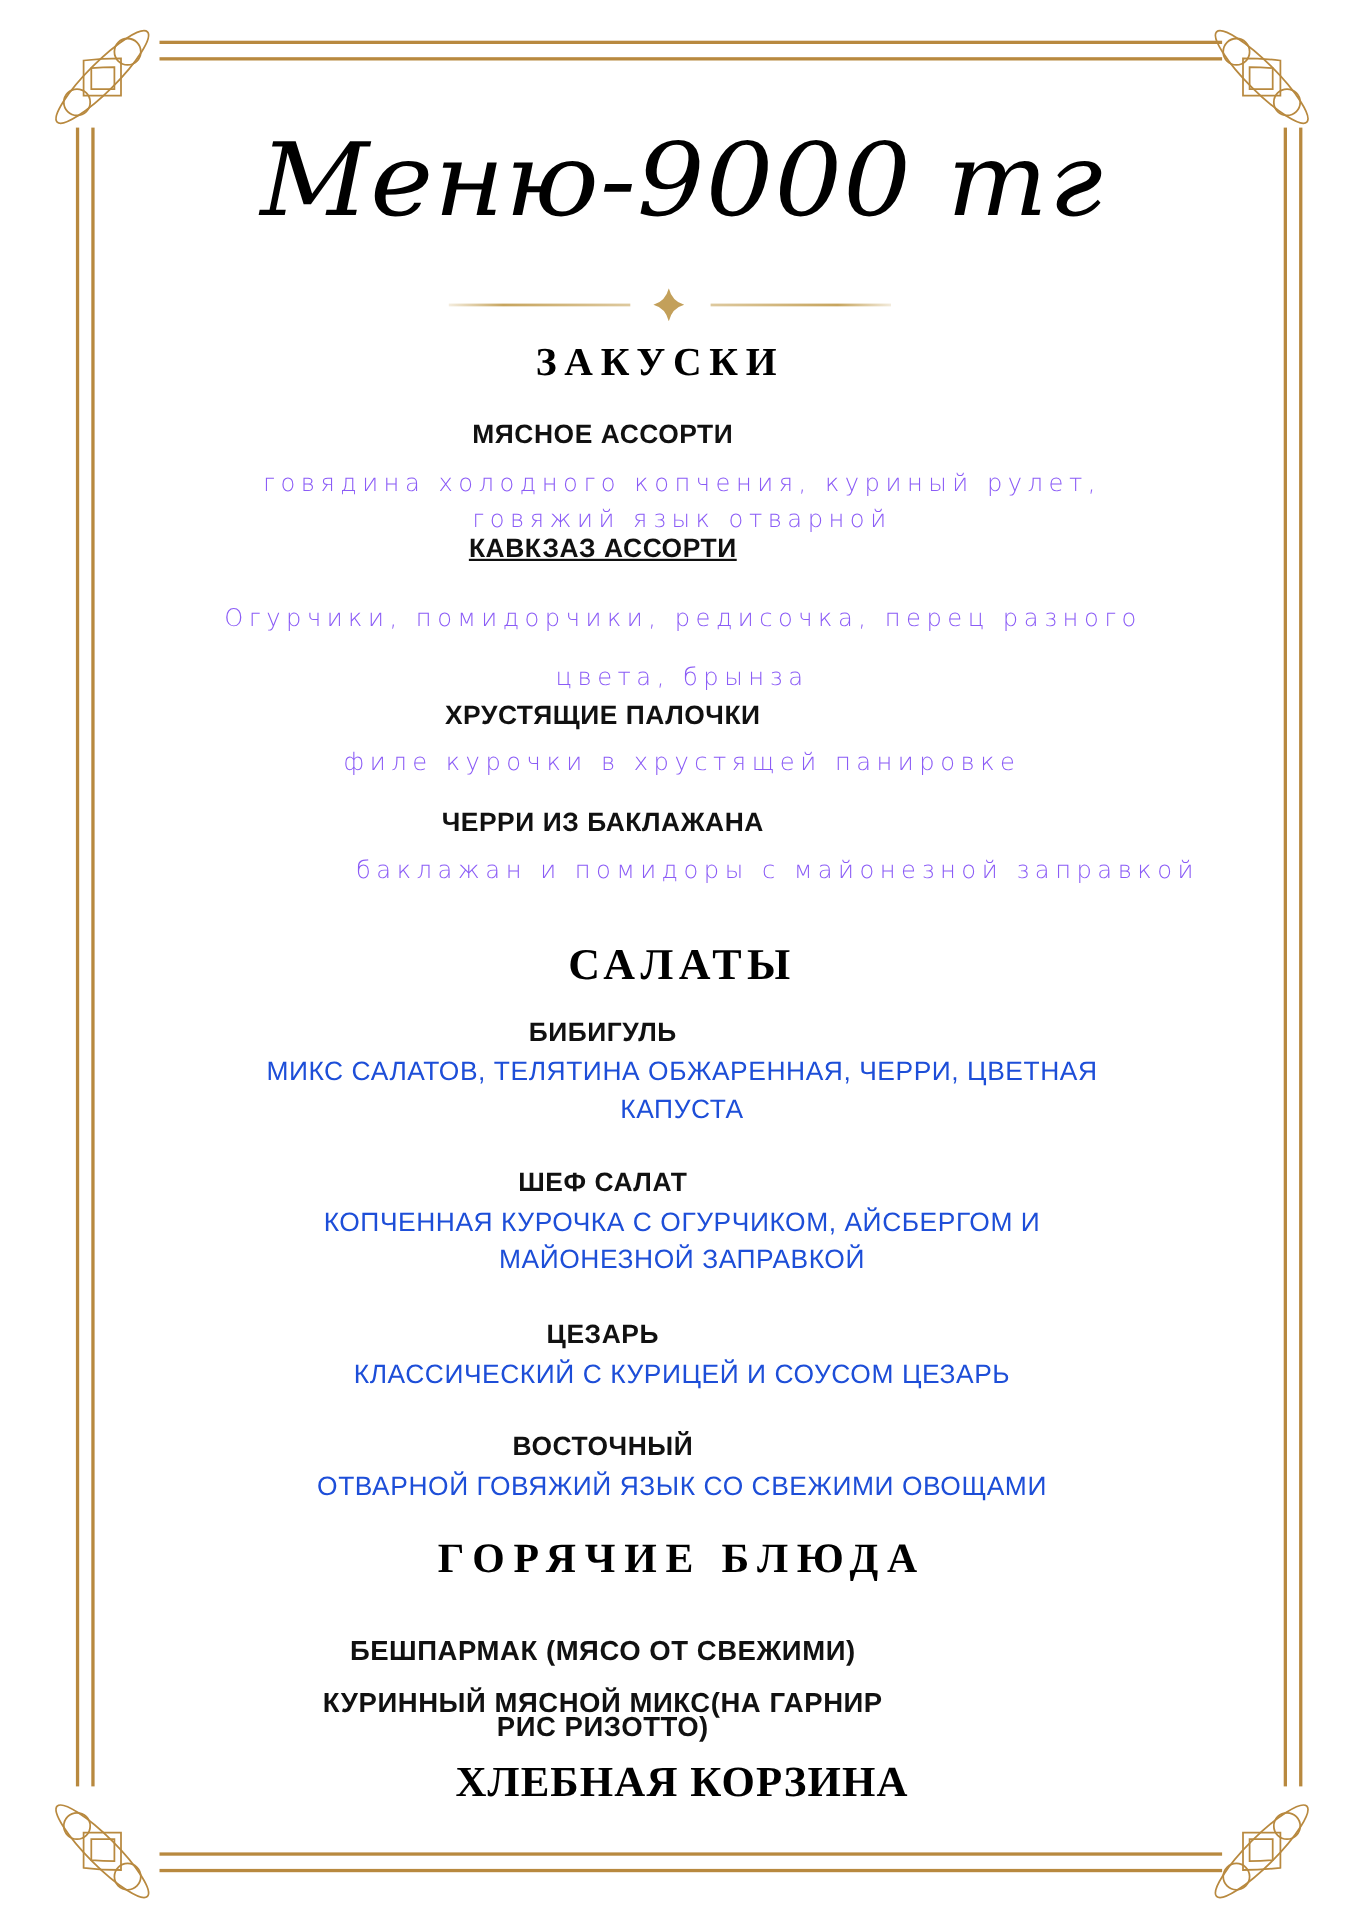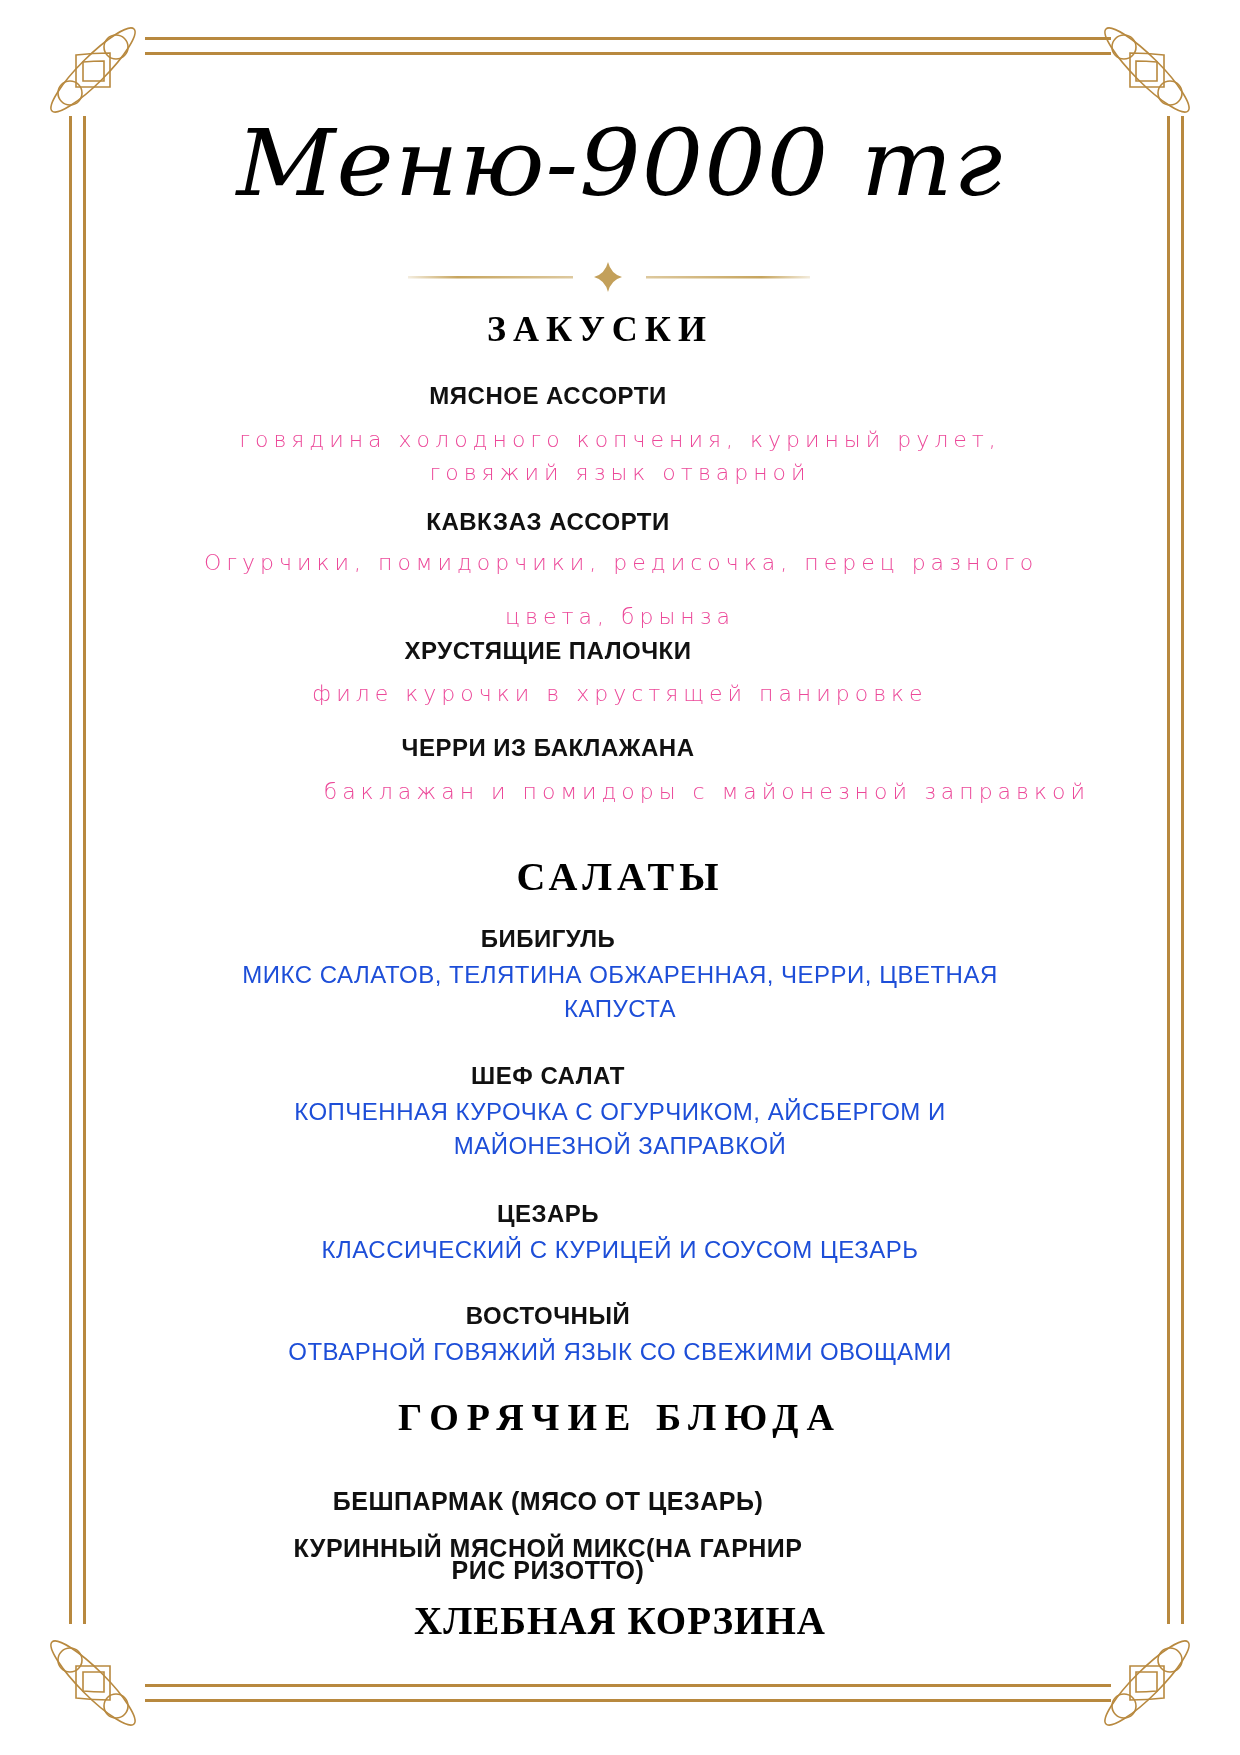--- a/index.html
+++ b/index.html
@@ -3,21 +3,21 @@
 <meta charset="utf-8">
 <style>
   html, body { margin:0; padding:0; }
   body { width:1240px; height:1755px; background:#ffffff; position:relative; overflow:hidden; font-family:"Liberation Sans", sans-serif; color:#111; }
   .frame-line { position:absolute; background:#b8893f; }
   .corner { position:absolute; width:110px; height:110px; }
   .title { position:absolute; left:0; width:1240px; top:118px; text-align:center; font-family:"DejaVu Serif", serif; font-style:italic; font-size:92px; letter-spacing:1px; color:#000; line-height:1; transform:scaleX(1.05); }
   .separator { position:absolute; left:400px; top:262px; width:410px; height:30px; }
   .section-title { position:absolute; left:0; width:1240px; text-align:center; font-family:"Liberation Serif", serif; font-weight:bold; color:#000; line-height:1; }
   .item-name { position:absolute; left:0; width:1096px; text-align:center; font-family:"Liberation Sans", sans-serif; font-weight:bold; font-size:24px; color:#111; line-height:1; letter-spacing:0.5px; }
-  .item-desc { position:absolute; left:150px; width:940px; text-align:center; font-family:"DejaVu Sans", sans-serif; font-weight:200; color:#ec4899; line-height:34px; }
+  .item-desc { position:absolute; left:150px; width:940px; text-align:center; font-family:"DejaVu Sans", sans-serif; font-weight:200; color:#8b5cf6; line-height:34px; }
   .desc-lower { font-size:22px; letter-spacing:5px; }
   .desc-upper { font-size:24px; letter-spacing:0.5px; font-family:"Liberation Sans", sans-serif; color:#1d4ed8; }
 </style>
 </head>
 <body>
 
 <div class="frame-line" style="left:145px; top:37px; width:966px; height:3px;"></div>
 <div class="frame-line" style="left:145px; top:52px; width:966px; height:3px;"></div>
 <div class="frame-line" style="left:145px; top:1684px; width:966px; height:3px;"></div>
 <div class="frame-line" style="left:145px; top:1699px; width:966px; height:3px;"></div>
@@ -82,21 +82,21 @@
   <rect x="246" y="14" width="165" height="2.5" fill="url(#sepR)"></rect>
   <path d="M208 0 Q211 12 222 15 Q211 18 208 30 Q205 18 194 15 Q205 12 208 0 Z" fill="#c3a05a"></path>
 </svg>
 
 <div class="section-title" style="top:311px; font-size:36px; letter-spacing:7px; left:-20px;">ЗАКУСКИ</div>
 
 <div class="item-name" style="top:384px;">МЯСНОЕ АССОРТИ</div>
 <div class="item-desc desc-lower" style="top:423px;">говядина холодного копчения, куриный рулет,</div>
 <div class="item-desc desc-lower" style="top:456px;">говяжий язык отварной</div>
 
-<div class="item-name" style="top:510px;">КАВКЗАЗ АССОРТИ</div>
+<div class="item-name" style="top:487px;text-decoration:underline;">КАВКЗАЗ АССОРТИ</div>
 <div class="item-desc desc-lower" style="top:546px; left:131px; width:980px;">Огурчики, помидорчики, редисочка, перец разного</div>
 <div class="item-desc desc-lower" style="top:580px;margin-top:20px;">цвета, брынза</div>
 
 <div class="item-name" style="top:639px;">ХРУСТЯЩИЕ ПАЛОЧКИ</div>
 <div class="item-desc desc-lower" style="top:677px;">филе курочки в хрустящей панировке</div>
 
 <div class="item-name" style="top:736px;">ЧЕРРИ ИЗ БАКЛАЖАНА</div>
 <div class="item-desc desc-lower" style="top:775px;text-align:right;">баклажан и помидоры с майонезной заправкой</div>
 
 <div class="section-title" style="top:857px; font-size:40px; letter-spacing:5px;">САЛАТЫ</div>
@@ -110,17 +110,17 @@
 <div class="item-desc desc-upper" style="top:1129px;">МАЙОНЕЗНОЙ ЗАПРАВКОЙ</div>
 
 <div class="item-name" style="top:1202px;">ЦЕЗАРЬ</div>
 <div class="item-desc desc-upper" style="top:1233px;">КЛАССИЧЕСКИЙ С КУРИЦЕЙ И СОУСОМ ЦЕЗАРЬ</div>
 
 <div class="item-name" style="top:1304px;">ВОСТОЧНЫЙ</div>
 <div class="item-desc desc-upper" style="top:1335px;">ОТВАРНОЙ ГОВЯЖИЙ ЯЗЫК СО СВЕЖИМИ ОВОЩАМИ</div>
 
 <div class="section-title" style="top:1398px; font-size:38px; letter-spacing:8px;">ГОРЯЧИЕ БЛЮДА</div>
 
-<div class="item-name" style="top:1489px; font-size:25px;">БЕШПАРМАК (МЯСО ОТ ЦЕЗАРЬ)</div>
+<div class="item-name" style="top:1489px; font-size:25px;">БЕШПАРМАК (МЯСО ОТ СВЕЖИМИ)</div>
 <div class="item-name" style="top:1536px; font-size:25px;">КУРИННЫЙ МЯСНОЙ МИКС(НА ГАРНИР</div>
 <div class="item-name" style="top:1558px; font-size:25px;">РИС РИЗОТТО)</div>
 
 <div class="section-title" style="top:1601px; font-size:39px; letter-spacing:1px;font-family:Liberation Serif, serif;">ХЛЕБНАЯ КОРЗИНА</div>
 
 </body></html>

